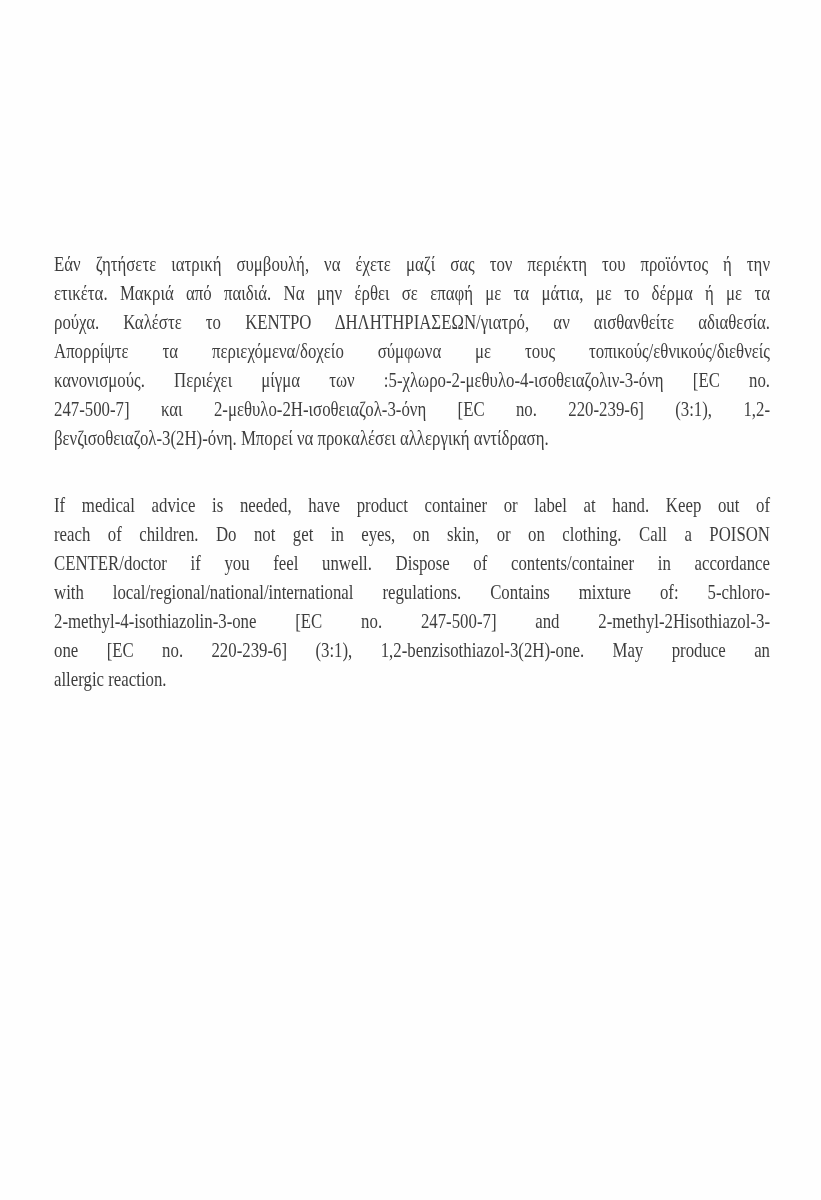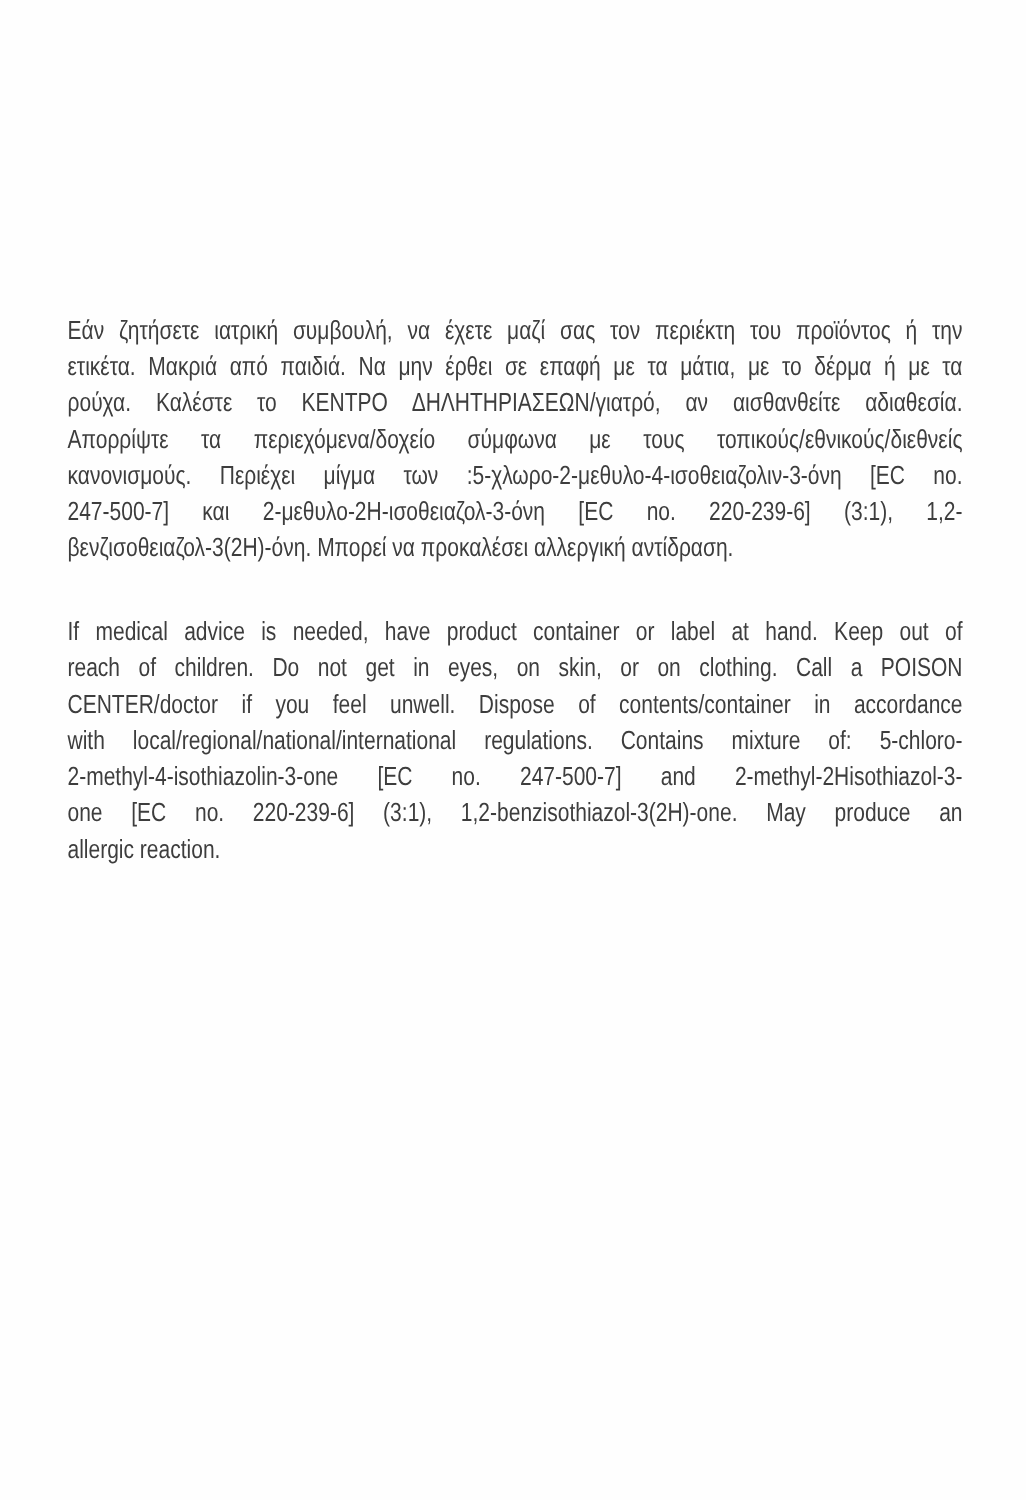--- a/index.html
+++ b/index.html
@@ -6,21 +6,21 @@
     margin: 0;
     padding: 0;
     background: #ffffff;
   }
   .page {
     position: relative;
     width: 821px;
     height: 1200px;
     background: var(--page-bg, #fefefe);
     overflow: hidden;
-    font-family: Liberation Sans, sans-serif;
+    font-family: Liberation Serif, serif;
   }
   .paragraph {
     position: absolute;
     left: 54px;
     width: 895px;               
     transform: scaleX(0.8);     
     transform-origin: left top;
     font-size: 21px;
     line-height: 29px;
     color: var(--text-color, #3d3d3d);

